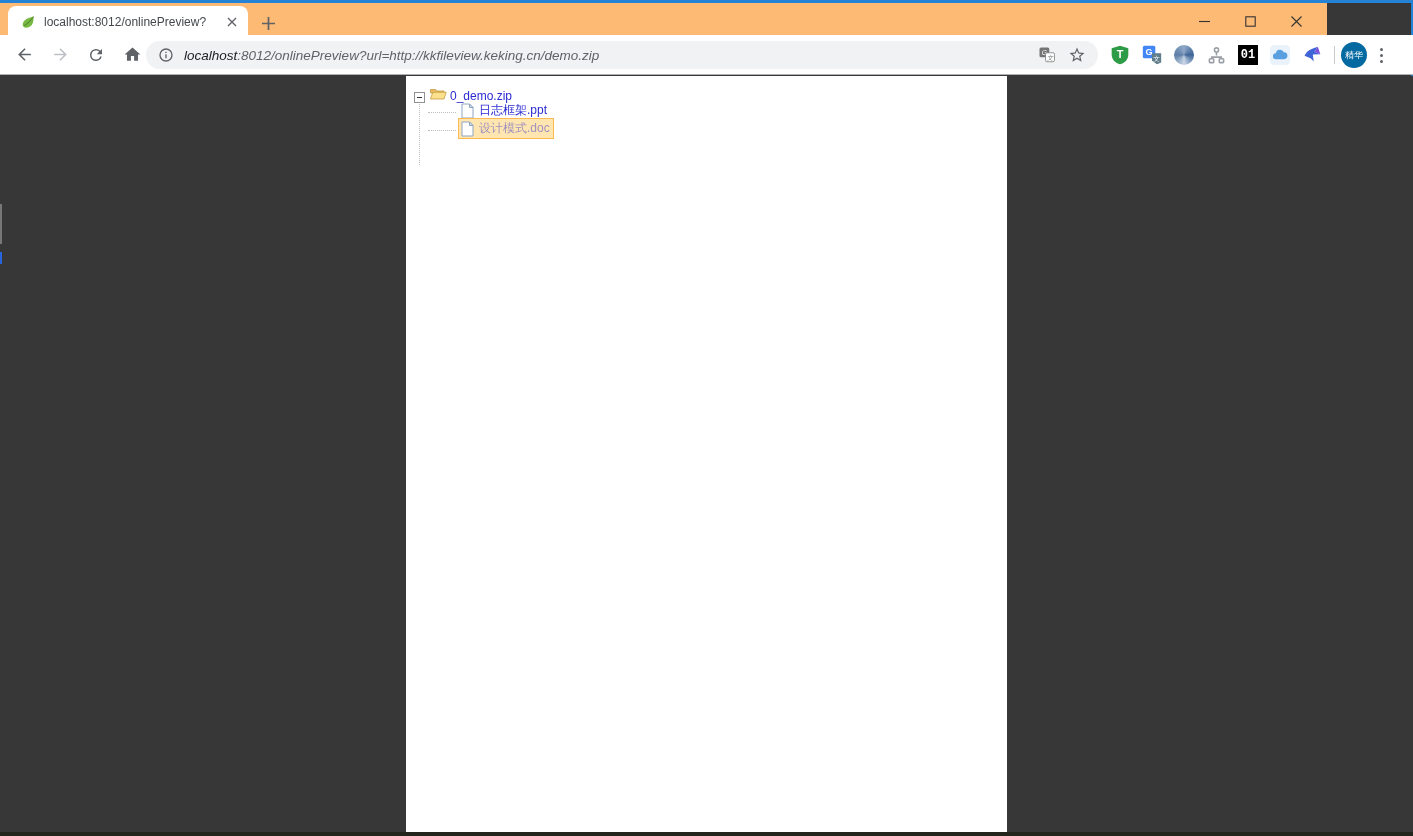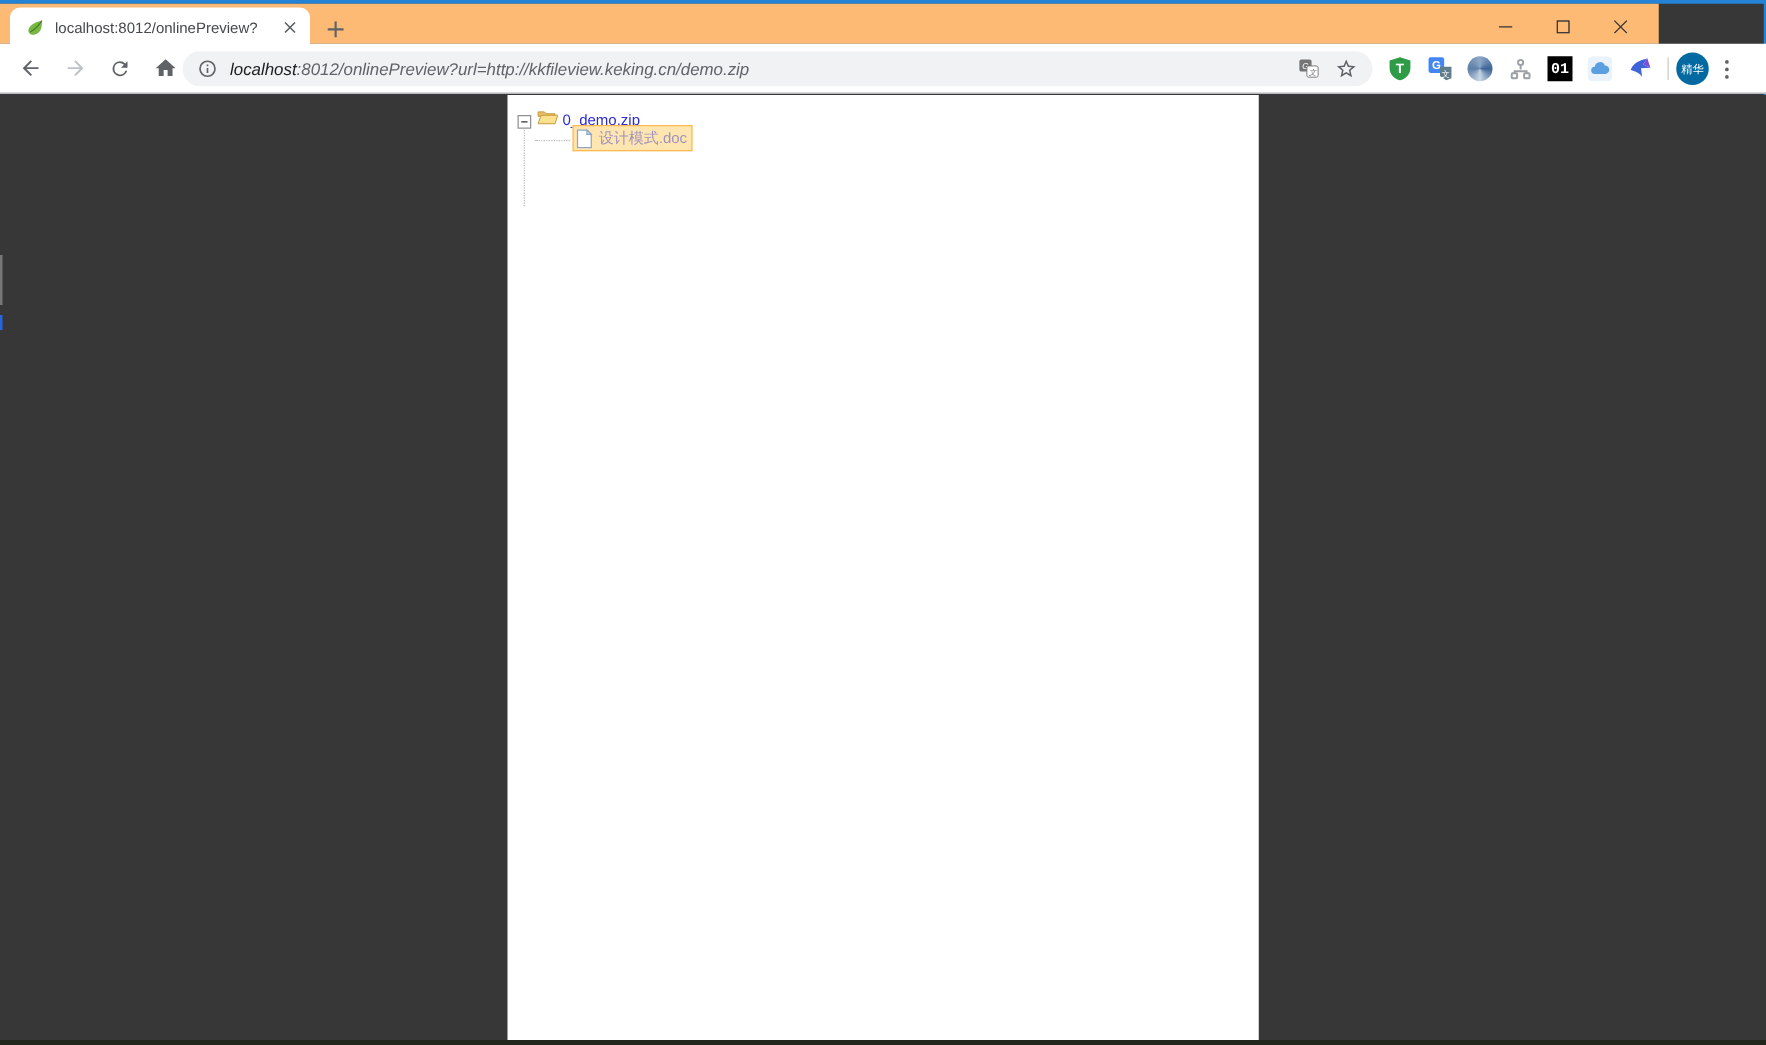--- a/index.html
+++ b/index.html
@@ -218,20 +218,32 @@
           <span class="icon18">
             <svg width="18" height="18" viewBox="0 0 18 18">
               <path d="M1.5 4.5 h5 l1.5 1.5 h7 v2 h-13.5 z" fill="#e8bd65" stroke="#c79a3e" stroke-width="0.8"></path>
               <path d="M1.5 14 L3.8 7.2 h13.4 L15 14 z" fill="#fbe18e" stroke="#c79a3e" stroke-width="0.8"></path>
             </svg>
           </span>
           <span class="node-label">0_demo.zip</span>
         </div>
 
 
+        <div class="tree-row child">
+          <span class="hline" style="top:9px;"></span>
+          <span class="node-box">
+            <span class="icon16">
+              <svg width="15" height="16" viewBox="0 0 15 16">
+                <path d="M2 1 h7.5 L13 4.5 V15 H2 z" fill="#fff" stroke="#8fa6c2" stroke-width="1"></path>
+                <path d="M9.5 1 V4.5 H13 z" fill="#d8e5f2" stroke="#8fa6c2" stroke-width="1"></path>
+              </svg>
+            </span>
+            <span class="node-label">日志框架.ppt</span>
+          </span>
+        </div>
 
 
         <div class="tree-row child">
           <span class="hline" style="top:9px;"></span>
           <span class="node-box selected">
             <span class="icon16">
               <svg width="15" height="16" viewBox="0 0 15 16">
                 <path d="M2 1 h7.5 L13 4.5 V15 H2 z" fill="#fff" stroke="#8fa6c2" stroke-width="1"></path>
                 <path d="M9.5 1 V4.5 H13 z" fill="#d8e5f2" stroke="#8fa6c2" stroke-width="1"></path>
               </svg>

